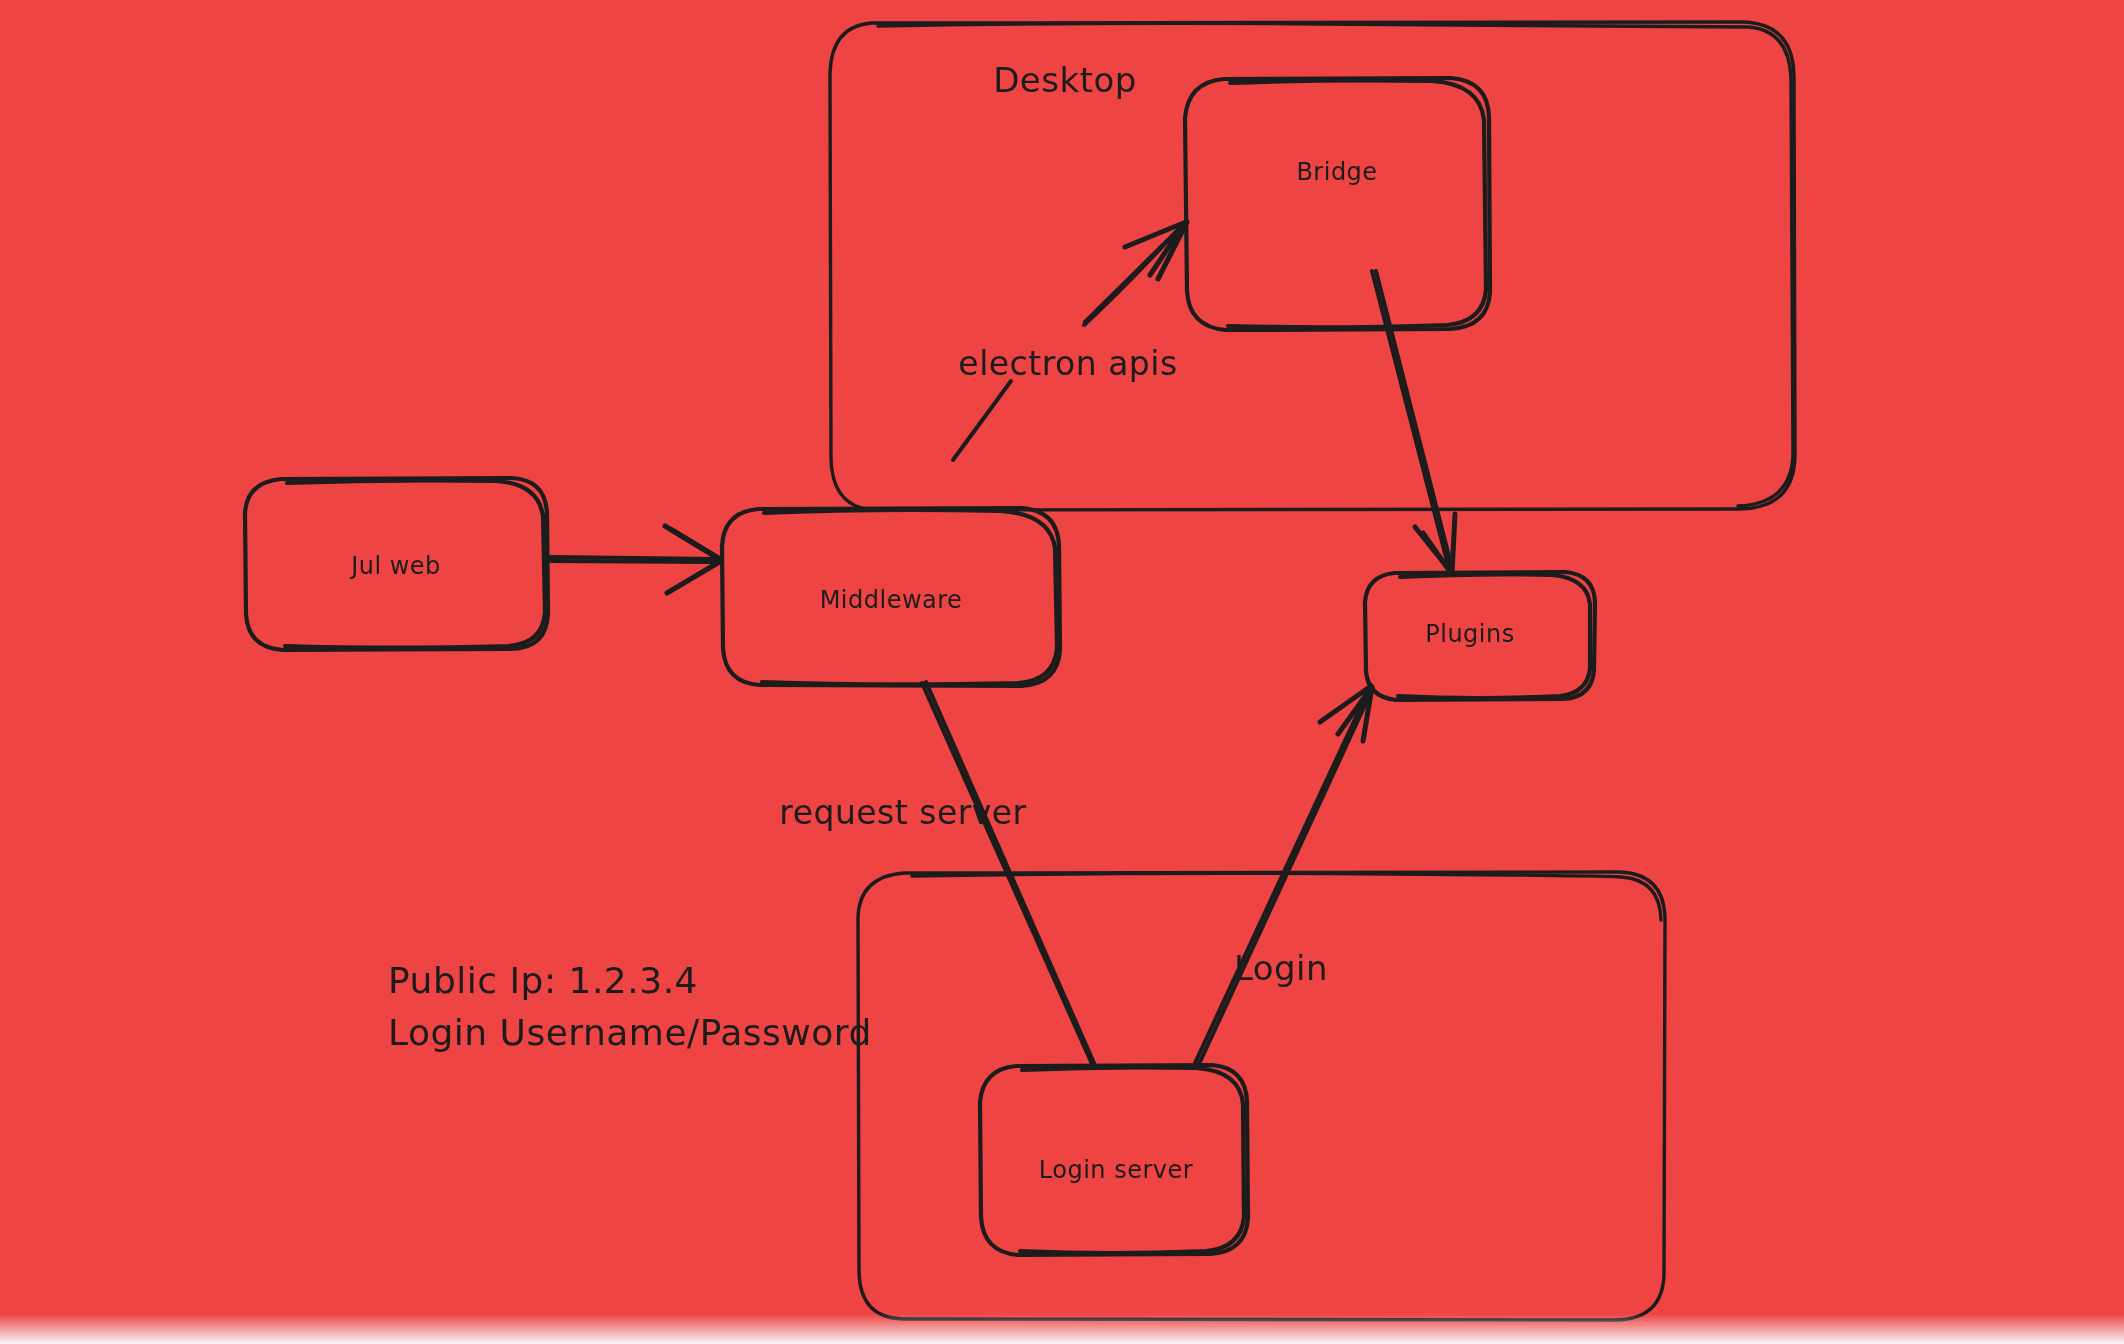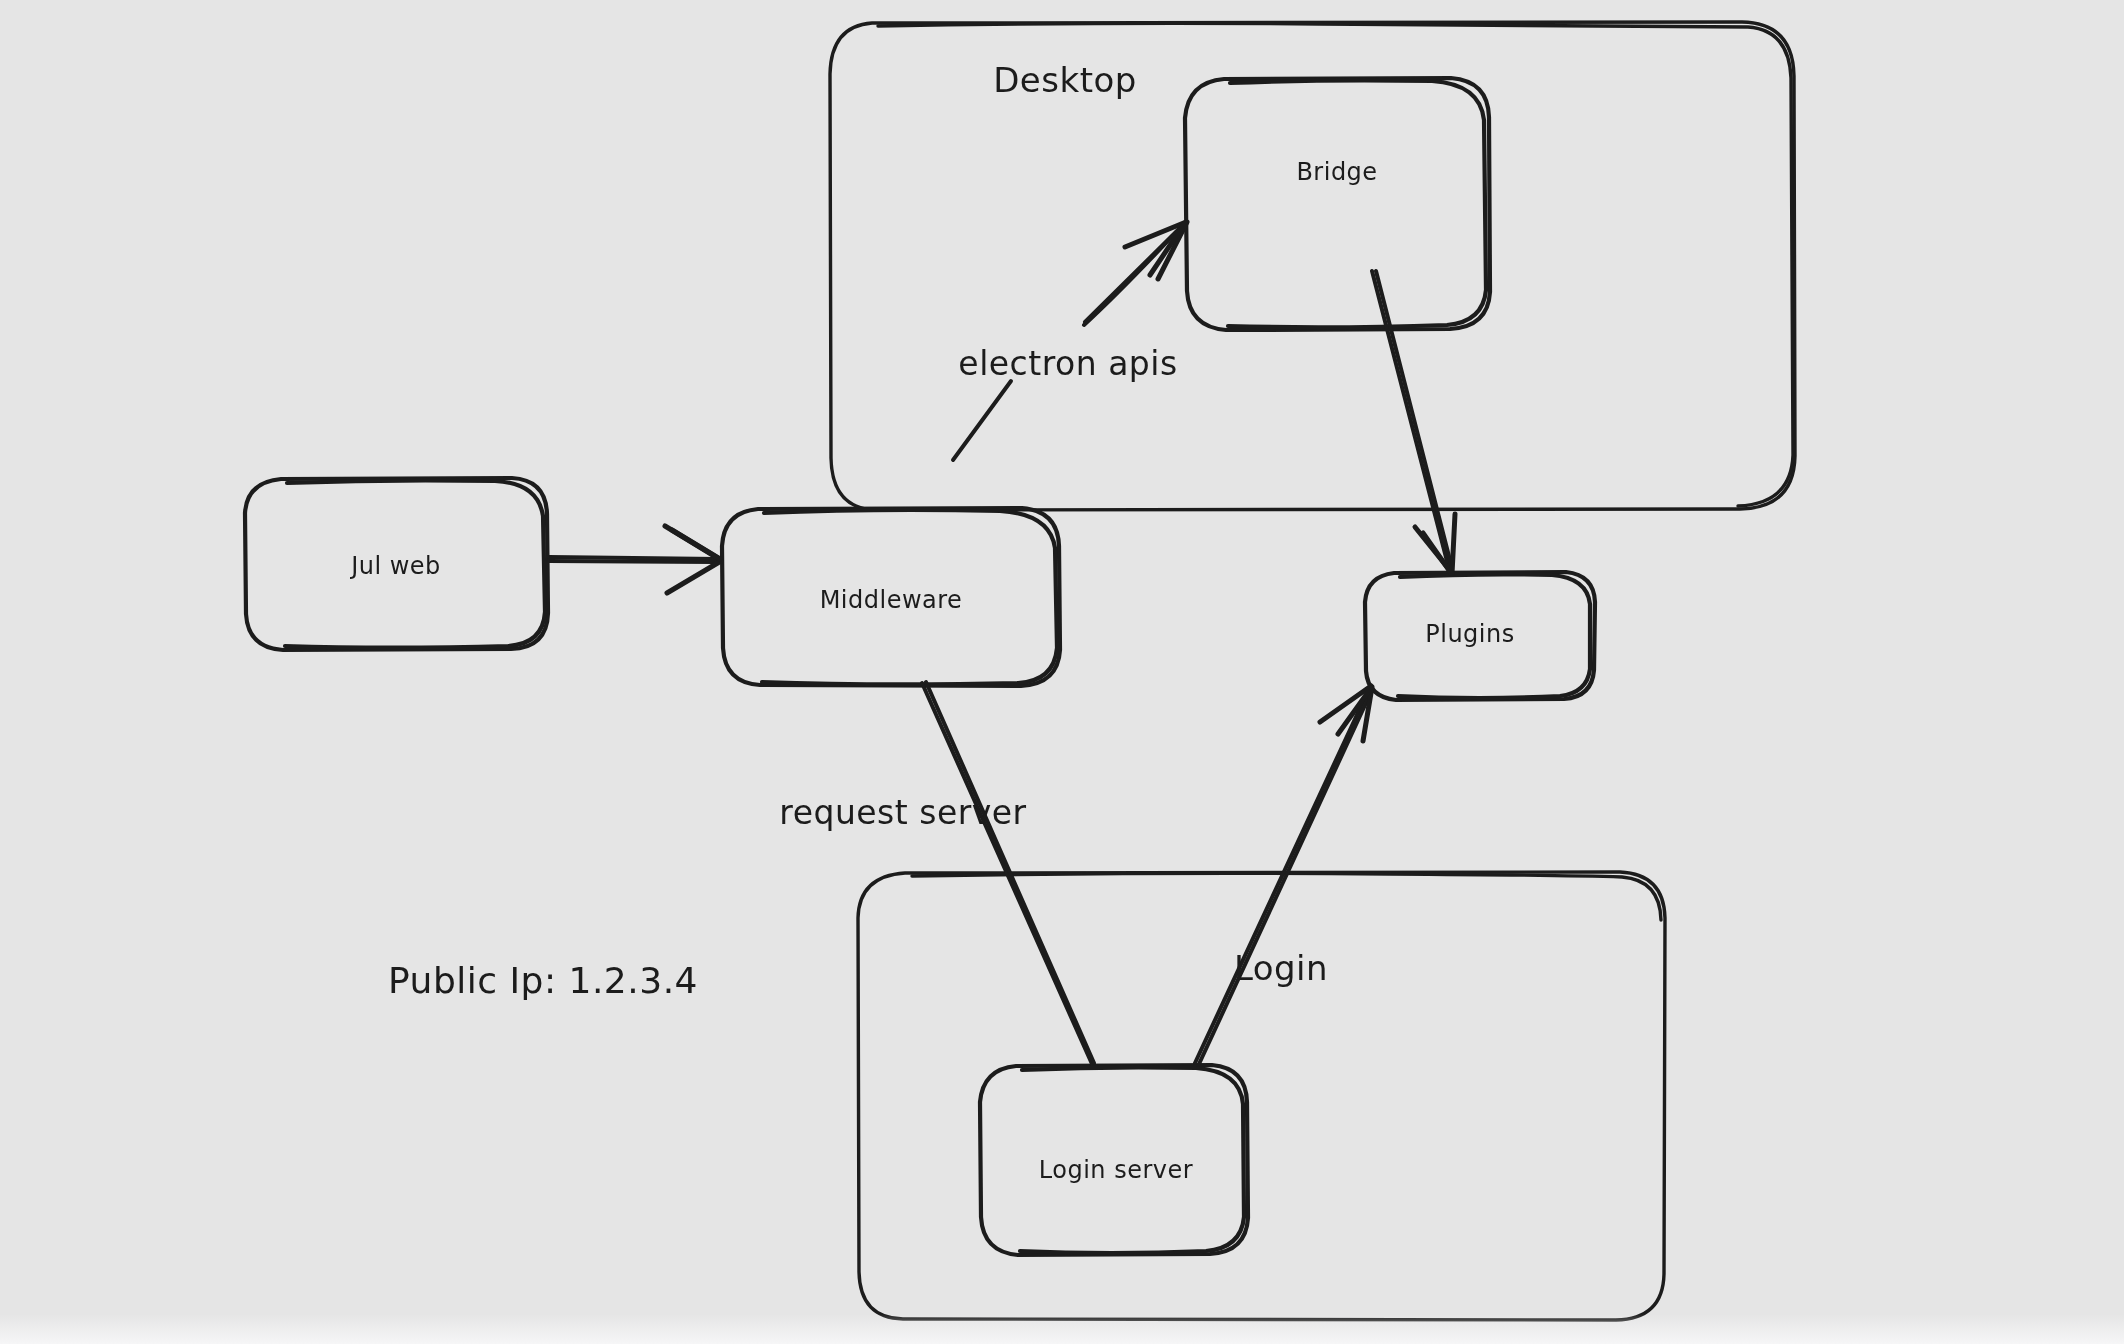--- a/index.html
+++ b/index.html
@@ -4,21 +4,21 @@
 <style>
   html, body {
     margin: 0;
     padding: 0;
     background: #ffffff;
   }
   #canvas {
     position: relative;
     width: 2124px;
     height: 1344px;
-    background: #e5e5e5;
+    background: #ef4444;
     overflow: hidden;
     font-family: "DejaVu Sans", sans-serif;
   }
   #sketch {
     position: absolute;
     left: 0;
     top: 0;
     width: 2124px;
     height: 1344px;
   }
@@ -173,17 +173,18 @@
   <div class="node-label" style="left:1470px; top:634px;">Plugins</div>
 
   <div class="node-label" style="left:1116px; top:1170px;">Login server</div>
 
   <div class="edge-label" style="left:1068px; top:363px;">electron apis</div>
 
   <div class="edge-label" style="left:903px; top:812px;">request server</div>
 
   <div class="note-block">
     <span class="note-line">Public Ip: 1.2.3.4</span>
+    <span class="note-line">Login Username/Password</span>
   </div>
 
   <div class="bottom-fade"></div>
 
 </div>
 
 </body></html>

